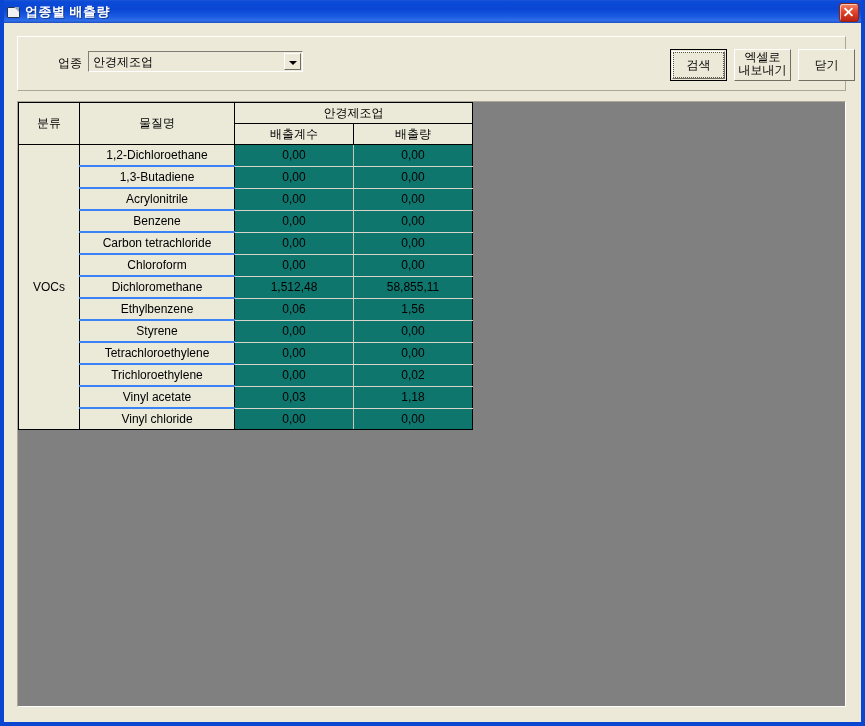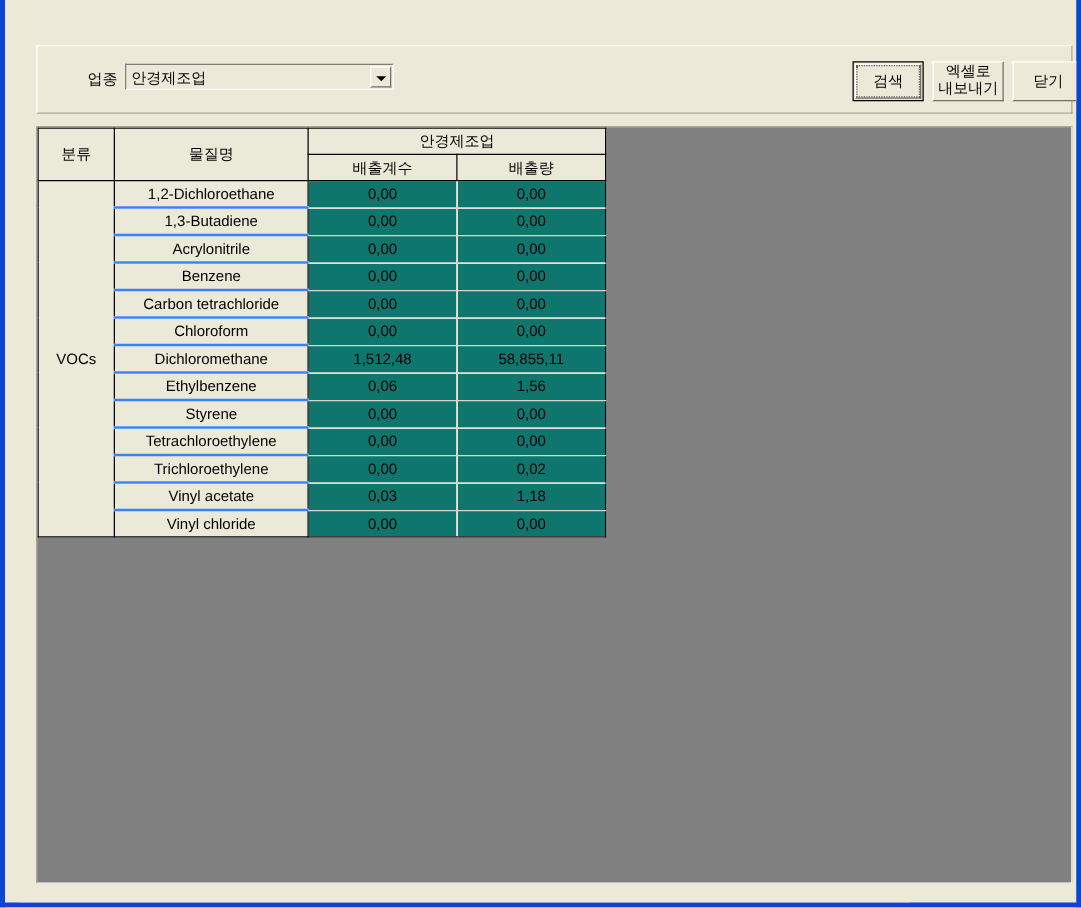--- a/index.html
+++ b/index.html
@@ -89,21 +89,21 @@
     width: 11px;
     height: 2px;
     background: #ffffff;
   }
   #close-button .x1 { transform: rotate(45deg); }
   #close-button .x2 { transform: rotate(-45deg); }
 
   
   #form-body {
     position: absolute;
-    left: 12px;
+    left: 0;
     top: 23px;
     width: 712px;
     height: 699px;
     background: #ece9d8;
   }
 
   
   #search-panel {
     position: absolute;
     left: 13px;
@@ -317,20 +317,31 @@
   }
   #grid-table tbody tr:last-child td.c-num {
     border-bottom: 1px solid #000000;
   }
 </style>
 </head>
 <body>
 
 <div id="app-window">
 
+  <div id="titlebar">
+    <div class="tb-icon">
+      <div class="sheet"></div>
+      <div class="fold"></div>
+    </div>
+    <div id="title-text">업종별 배출량</div>
+    <div id="close-button">
+      <div class="x1"></div>
+      <div class="x2"></div>
+    </div>
+  </div>
 
   <div id="form-body">
 
     <div id="search-panel">
 
       <div id="filter-label">업종</div>
 
       <div id="industry-combo">
         <div class="combo-value">안경제조업</div>
         <div id="combo-arrow-button">

